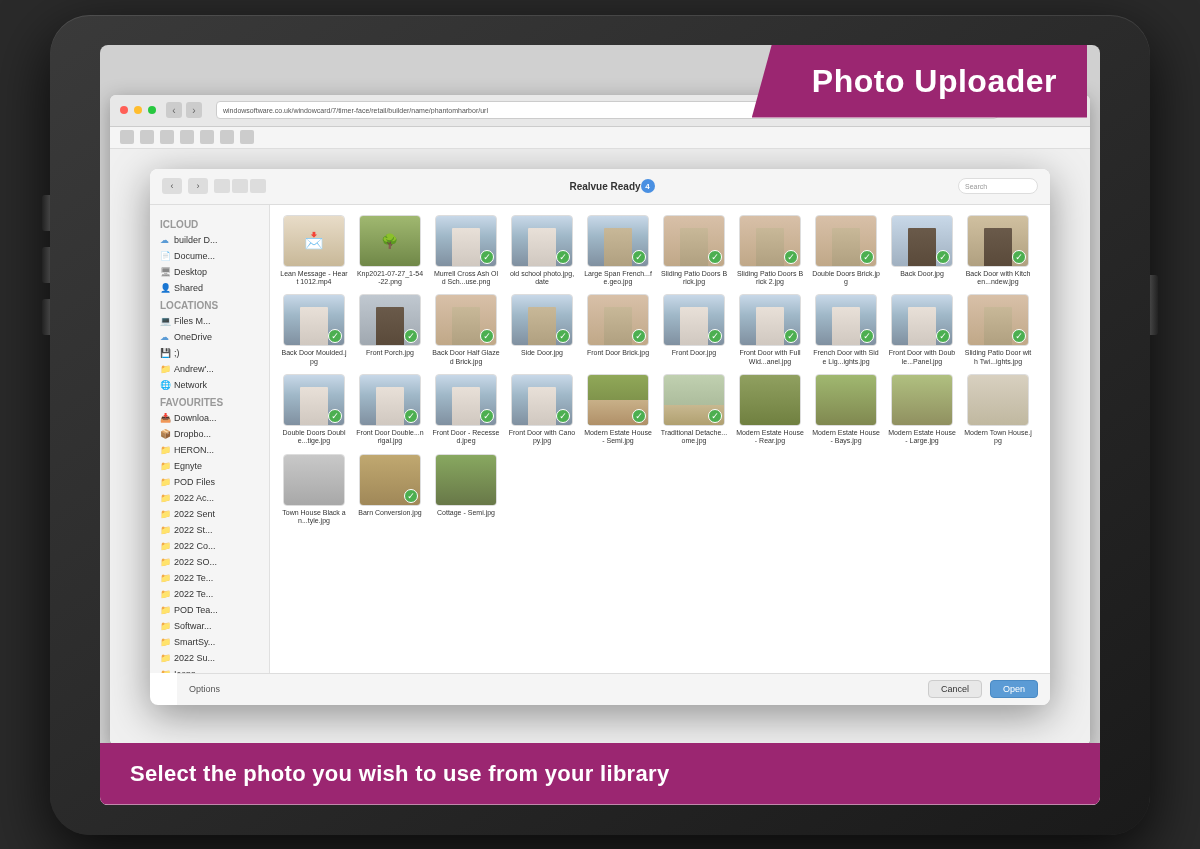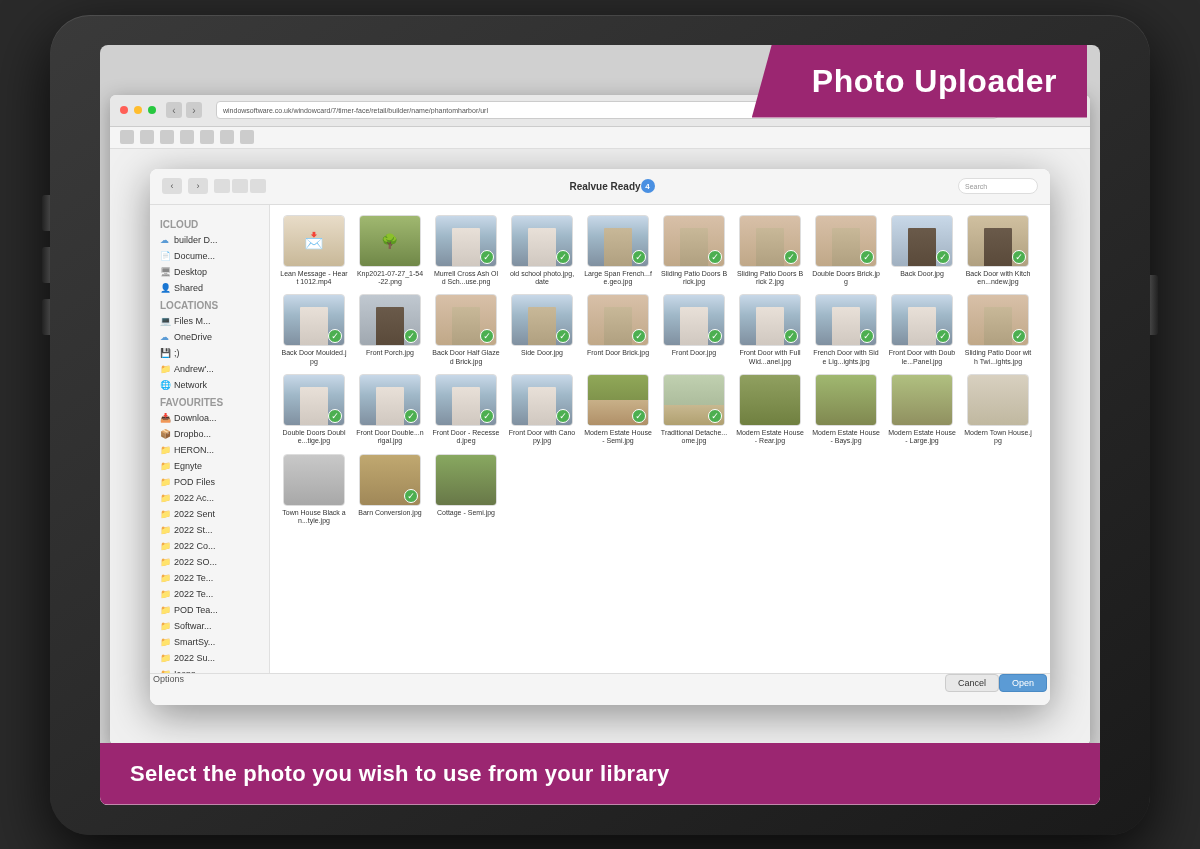--- a/index.html
+++ b/index.html
@@ -403,31 +403,32 @@
       overflow: hidden;
       word-break: break-all;
     }
 
     
     .picker-footer {
       height: 32px;
       background: #f5f5f5;
       border-top: 1px solid #ddd;
       display: flex;
-      align-items: flex-start;
-      padding: 0 3px;
+      align-items: center;
+      padding: 0 12px;
       justify-content: space-between;
+      margin-left: 27px;
     }
     .footer-options {
       font-size: 9px;
       color: #555;
     }
     .footer-buttons {
       display: flex;
-      gap: 0;
+      gap: 8px;
       border-radius: 8px;
     }
     .footer-btn {
       padding: 3px 12px;
       border-radius: 4px;
       font-size: 9px;
       cursor: pointer;
       border: 1px solid #ccc;
       background: #e8e8e8;
       color: #333;

